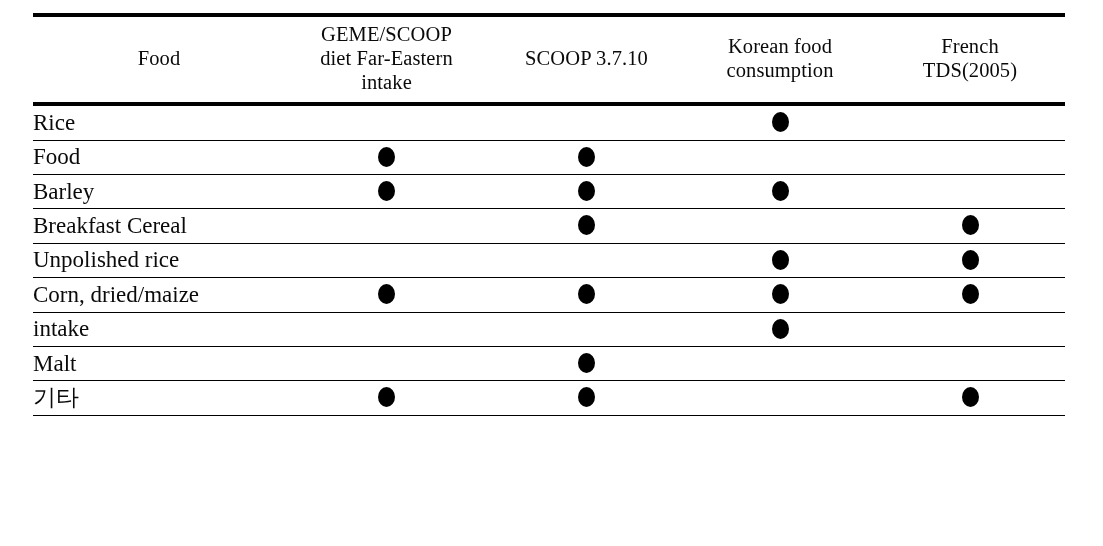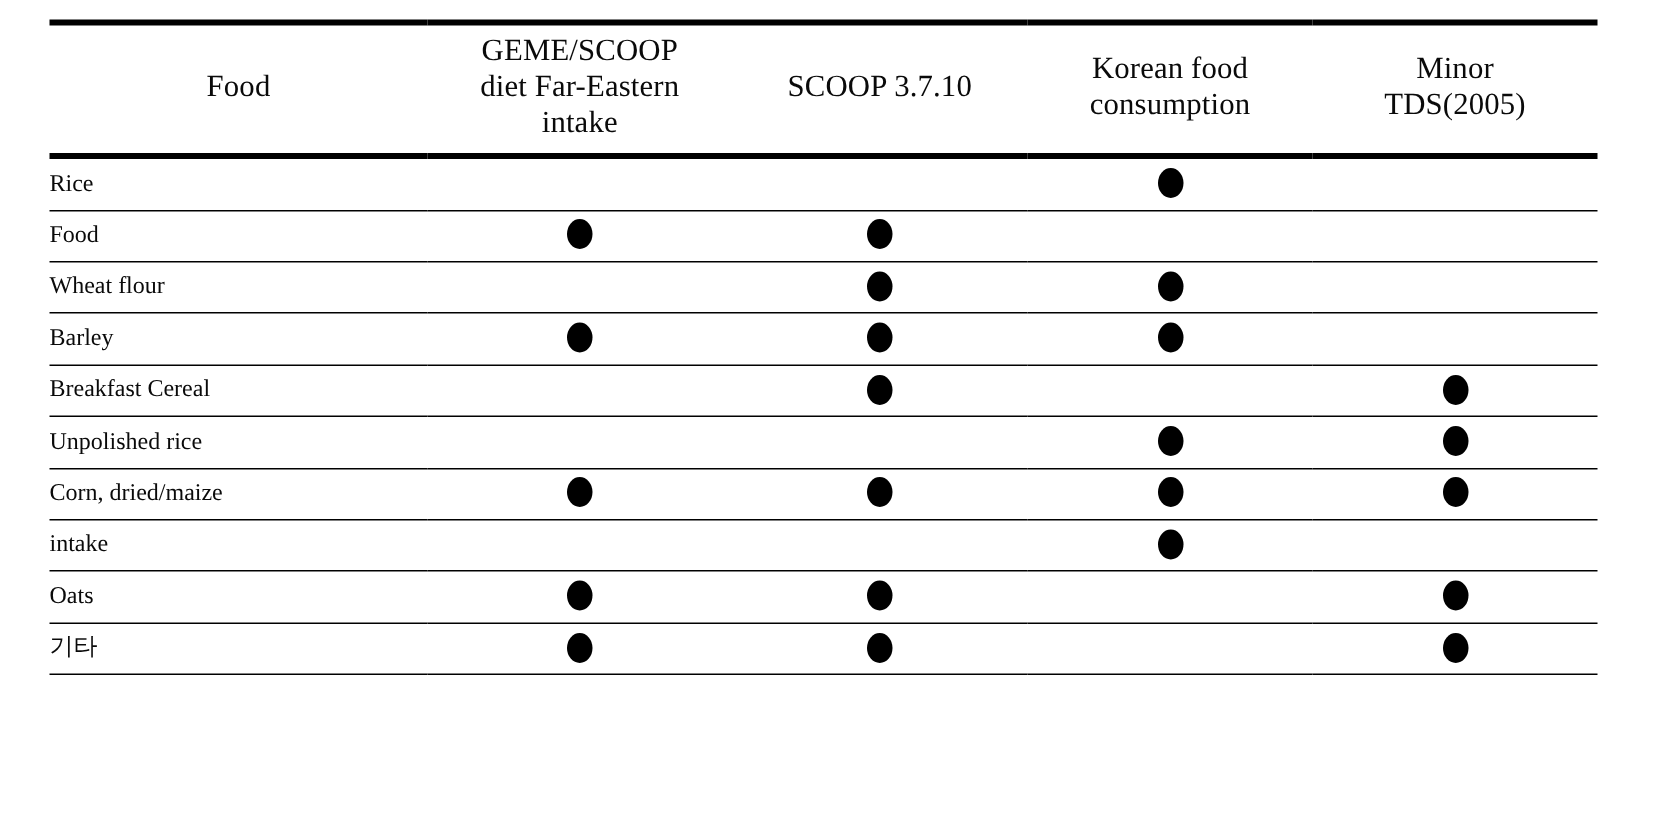--- a/index.html
+++ b/index.html
@@ -51,21 +51,21 @@
   tbody tr.data-row > td {
     border-bottom: 1.6px solid #000000;
     height: 33.4px;
     padding: 0;
     vertical-align: middle;
   }
 
   td.food-cell {
     text-align: left;
     padding-left: 2px;
-    font-size: 16px;
+    font-size: 23px;
     line-height: 1.05;
     white-space: nowrap;
   }
 
   td.mark-cell {
     text-align: center;
   }
 
   .dot {
     display: inline-block;
@@ -103,45 +103,38 @@
           <span class="hdr-line">intake</span>
         </th>
         <th>
           <span class="hdr-line">SCOOP 3.7.10</span>
         </th>
         <th>
           <span class="hdr-line">Korean food</span>
           <span class="hdr-line">consumption</span>
         </th>
         <th>
-          <span class="hdr-line">Minor</span>
+          <span class="hdr-line">French</span>
           <span class="hdr-line">TDS(2005)</span>
         </th>
       </tr>
     </thead>
     <tbody id="table-body">
         <tr class="data-row">
           <td class="food-cell">Rice</td>
           <td class="mark-cell"></td>
           <td class="mark-cell"></td>
           <td class="mark-cell"><span class="dot"></span></td>
           <td class="mark-cell"></td>
         </tr>
         <tr class="data-row">
           <td class="food-cell">Food</td>
           <td class="mark-cell"><span class="dot"></span></td>
           <td class="mark-cell"><span class="dot"></span></td>
           <td class="mark-cell"></td>
-          <td class="mark-cell"></td>
-        </tr>
-        <tr class="data-row">
-          <td class="food-cell">Wheat flour</td>
-          <td class="mark-cell"></td>
-          <td class="mark-cell"><span class="dot"></span></td>
-          <td class="mark-cell"><span class="dot"></span></td>
           <td class="mark-cell"></td>
         </tr>
         <tr class="data-row">
           <td class="food-cell">Barley</td>
           <td class="mark-cell"><span class="dot"></span></td>
           <td class="mark-cell"><span class="dot"></span></td>
           <td class="mark-cell"><span class="dot"></span></td>
           <td class="mark-cell"></td>
         </tr>
         <tr class="data-row">
@@ -166,25 +159,25 @@
           <td class="mark-cell"><span class="dot"></span></td>
         </tr>
         <tr class="data-row">
           <td class="food-cell">intake</td>
           <td class="mark-cell"></td>
           <td class="mark-cell"></td>
           <td class="mark-cell"><span class="dot"></span></td>
           <td class="mark-cell"></td>
         </tr>
         <tr class="data-row">
-          <td class="food-cell">Oats</td>
-          <td class="mark-cell"><span class="dot"></span></td>
+          <td class="food-cell">Malt</td>
+          <td class="mark-cell"></td>
           <td class="mark-cell"><span class="dot"></span></td>
           <td class="mark-cell"></td>
-          <td class="mark-cell"><span class="dot"></span></td>
+          <td class="mark-cell"></td>
         </tr>
         <tr class="data-row">
           <td class="food-cell">기타</td>
           <td class="mark-cell"><span class="dot"></span></td>
           <td class="mark-cell"><span class="dot"></span></td>
           <td class="mark-cell"></td>
           <td class="mark-cell"><span class="dot"></span></td>
         </tr>
       </tbody>
   </table>

